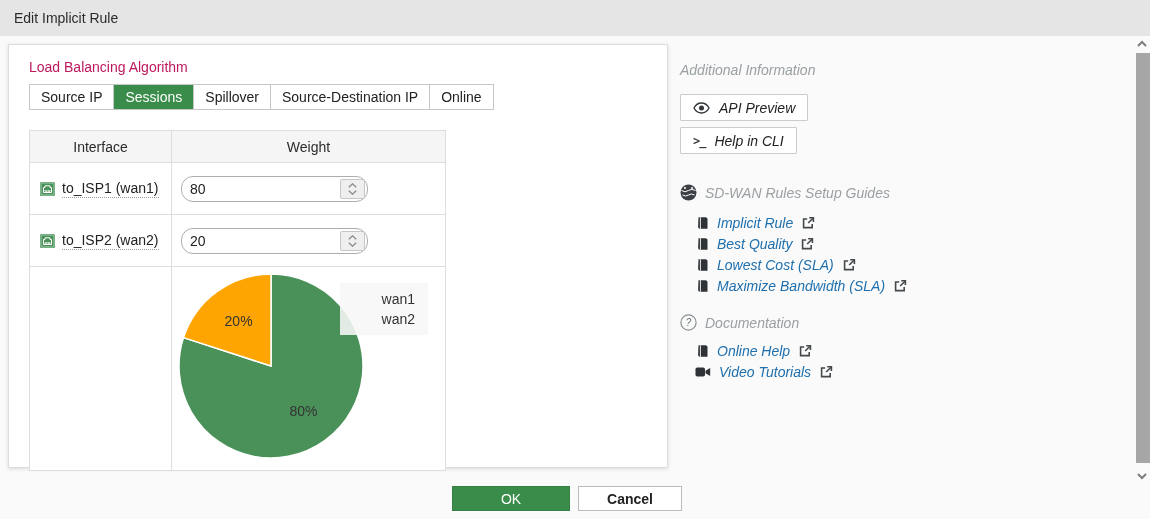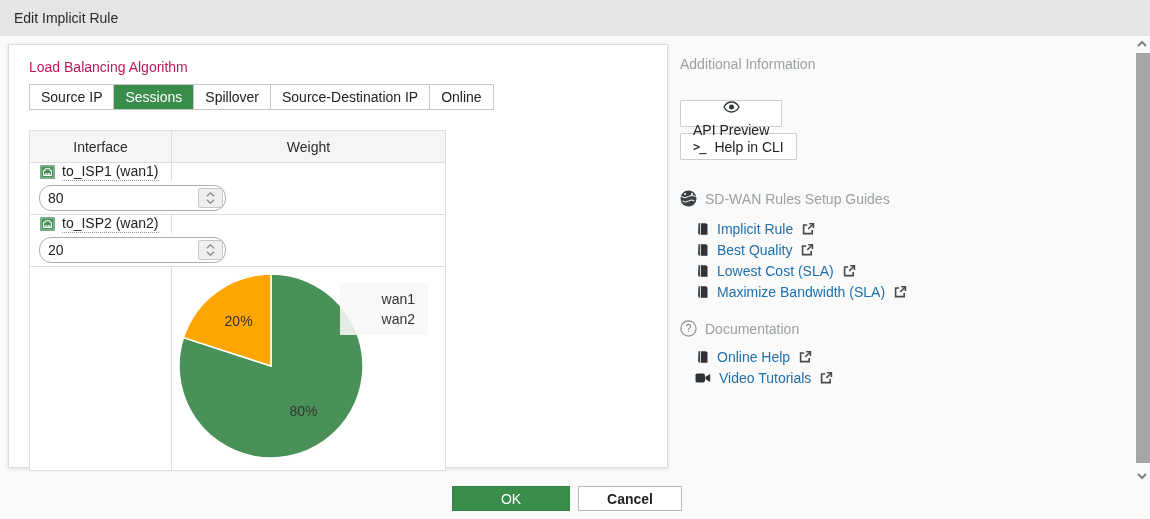--- a/index.html
+++ b/index.html
@@ -34,21 +34,21 @@
   .tab.active { background:#3a8c4a; color:#fff; }
 
   
   .tbl { margin-top:20px; width:417px; border:1px solid #ddd; }
   .tr { display:flex; border-bottom:1px solid #ddd; background:#fff; }
   .tr:last-child { border-bottom:none; }
   .tr.head { background:#f5f5f5; }
   .td-if { width:142px; border-right:1px solid #ddd; display:flex; align-items:center; }
   .td-w  { flex:1; display:flex; align-items:center; }
   .tr.head .td-if, .tr.head .td-w { justify-content:center; height:31px; color:#2b2b2b; }
-  .tr.row { height:52px;flex-direction:column; }
+  .tr.row { height:52px; }
   .tr.row .td-if { padding-left:10px; gap:7px; }
   .if-name { border-bottom:1px dotted #9a9a9a; padding-bottom:1px; cursor:pointer; }
   .tr.row .td-w { padding-left:9px; }
 
   .num-wrap {
     position:relative; width:187px; height:26px; border:1px solid #adadad;
     background:#fff; border-radius:12px;
   }
   .num-wrap input {
     width:150px; height:100%; border:none; outline:none; background:transparent;
@@ -66,28 +66,28 @@
   .pie-svg { position:absolute; left:-1px; top:-1px; }
   .pie-label { font-size:14px; fill:#333; font-family:"Liberation Sans","DejaVu Sans",sans-serif; }
   .legend {
     position:absolute; left:168px; top:16px; width:88px;
     background:rgba(247,247,247,.88); padding:6px 13px 6px 6px;
     text-align:right; font-size:14px; color:#333;
   }
   .legend-item { line-height:20px; }
 
   
-  .sidebar { position:absolute; left:680px; top:20px; width:440px; }
+  .sidebar { position:absolute; left:680px; top:26px; width:440px;font-style:italic; }
   .side-h { font-size:14px; color:#9aa0a3; display:flex; align-items:center; gap:8px; }
   .side-btn {
     display:flex; align-items:center; gap:9px; background:#fff; border:1px solid #ccc;
     height:27px; padding:0 12px; font-size:14px; color:#222; width:fit-content; cursor:pointer;
     border-radius:1px;
   }
-  .btn-api { margin-top:28px;flex-direction:column; }
+  .btn-api { margin-top:16px; }
   .btn-cli { margin-top:6px; margin-bottom:30px; }
   .term-glyph { font-family:"DejaVu Sans Mono",monospace; font-weight:bold; font-size:12px; color:#33383c; letter-spacing:-1px; }
   .links { margin:14px 0 0 15px; }
   .link-row { display:flex; align-items:center; gap:8px; margin-bottom:5px; }
   .link-row a { color:#1e6fad; text-decoration:none; font-size:14px; cursor:pointer; }
   .docs-h { margin-top:20px; }
   .links.docs { margin-top:12px; }
 
   
   .btn-ok {

